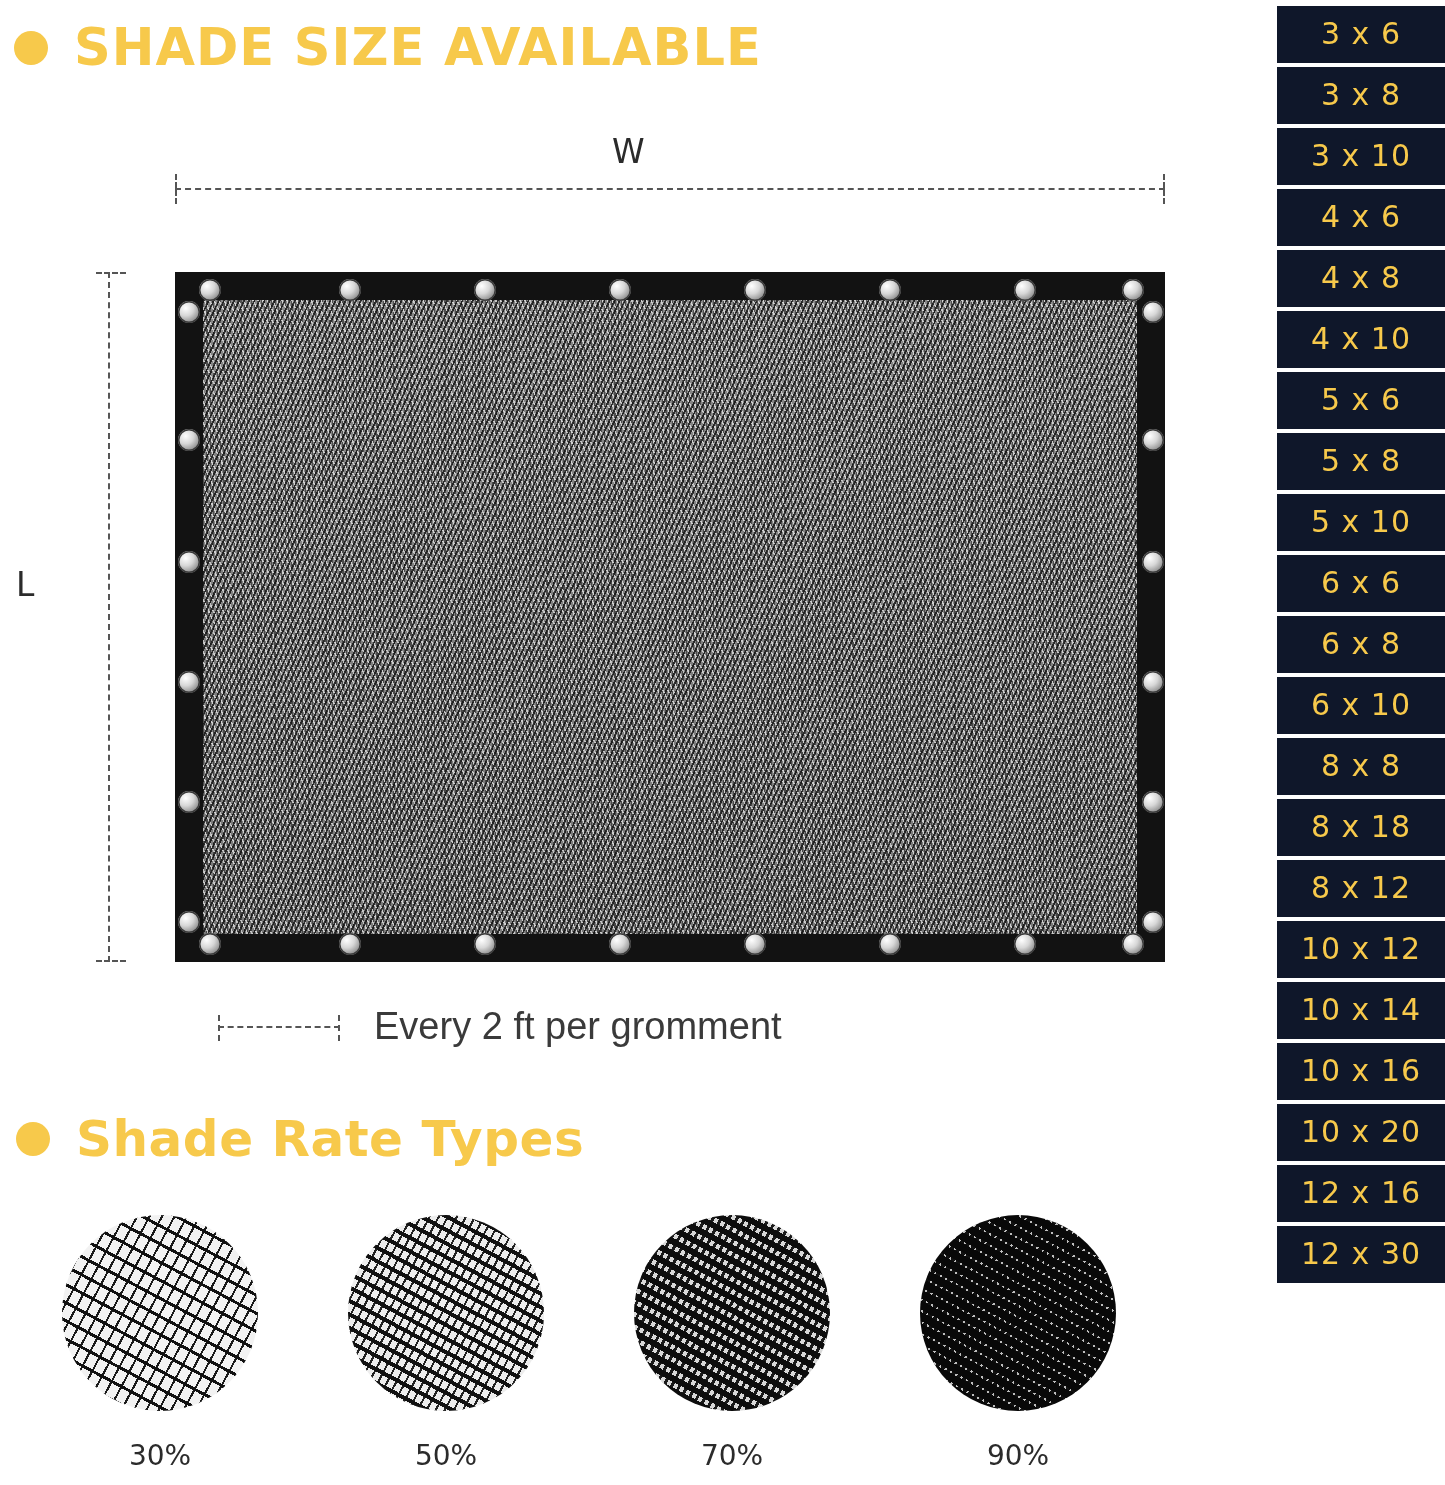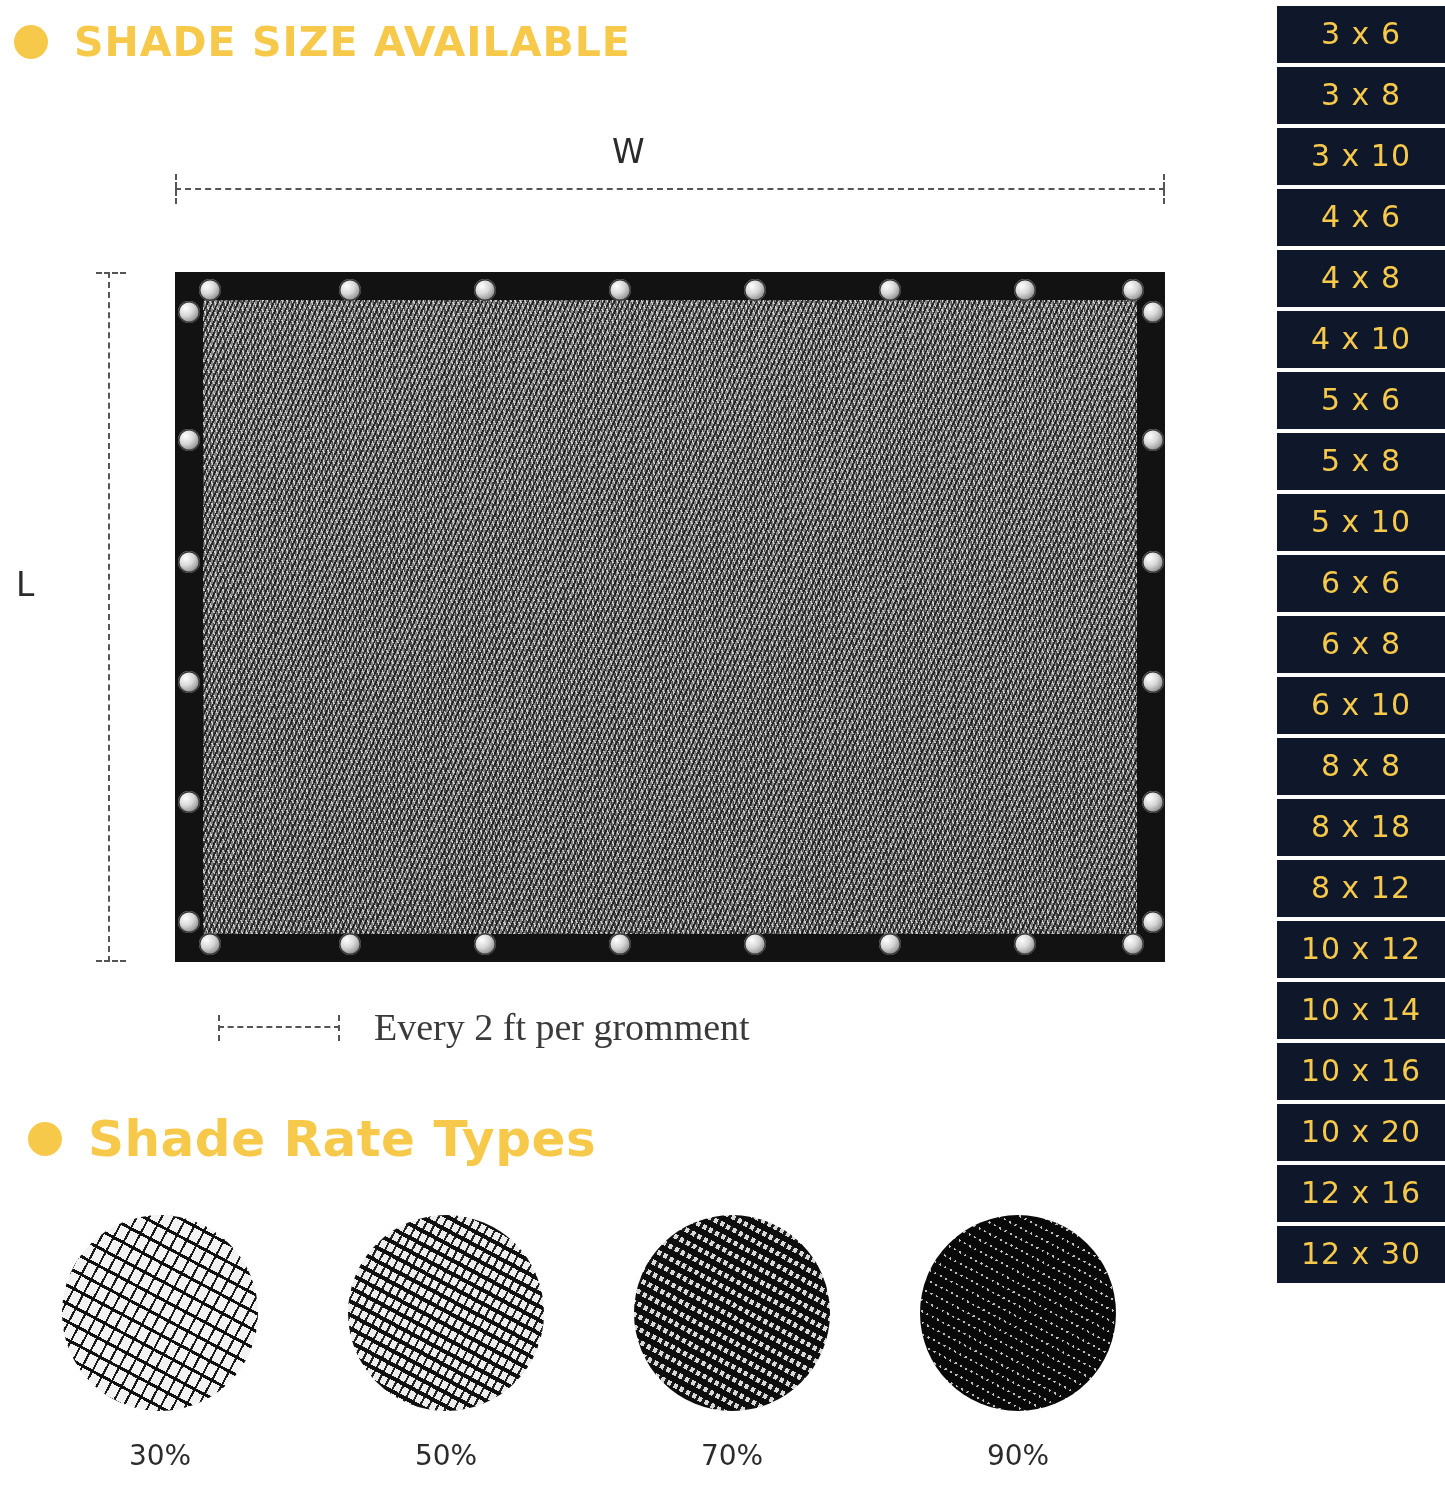--- a/index.html
+++ b/index.html
@@ -32,26 +32,26 @@
   .heading-text {
     color: #f7c94b;
     font-weight: bold;
     letter-spacing: 0.5px;
   }
   #heading-shade-size {
     top: 18px;
     left: 14px;
   }
   #heading-shade-size .heading-text {
-    font-size: 41px;
+    font-size: 51px;
     letter-spacing: 1px;
   }
   #heading-shade-rate {
     top: 1110px;
-    left: 28px;
+    left: 16px;
   }
   #heading-shade-rate .heading-text {
     font-size: 50px;
   }
 
   
   #diagram {
     position: absolute;
     left: 0;
     top: 120px;
@@ -169,21 +169,21 @@
     top: -13px;
     width: 0;
     height: 26px;
     border-left: 2px dashed #555;
   }
   #grommet-gap::before { left: 0; }
   #grommet-gap::after { right: 0; }
   #grommet-note-text {
     font-size: 38px;
     color: #3a3a3a;
-    font-family: Liberation Serif, serif;
+    font-family: Liberation Sans, sans-serif;
     white-space: nowrap;
   }
 
   
   #shade-rates {
     position: absolute;
     left: 60px;
     top: 1215px;
     width: 1130px;
     display: flex;

